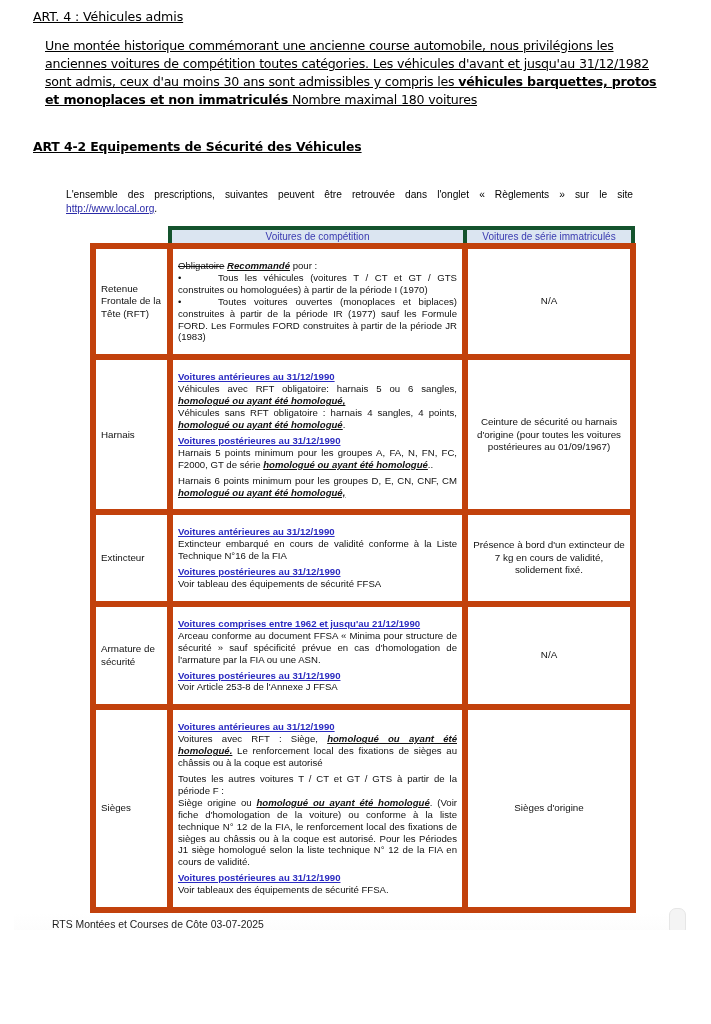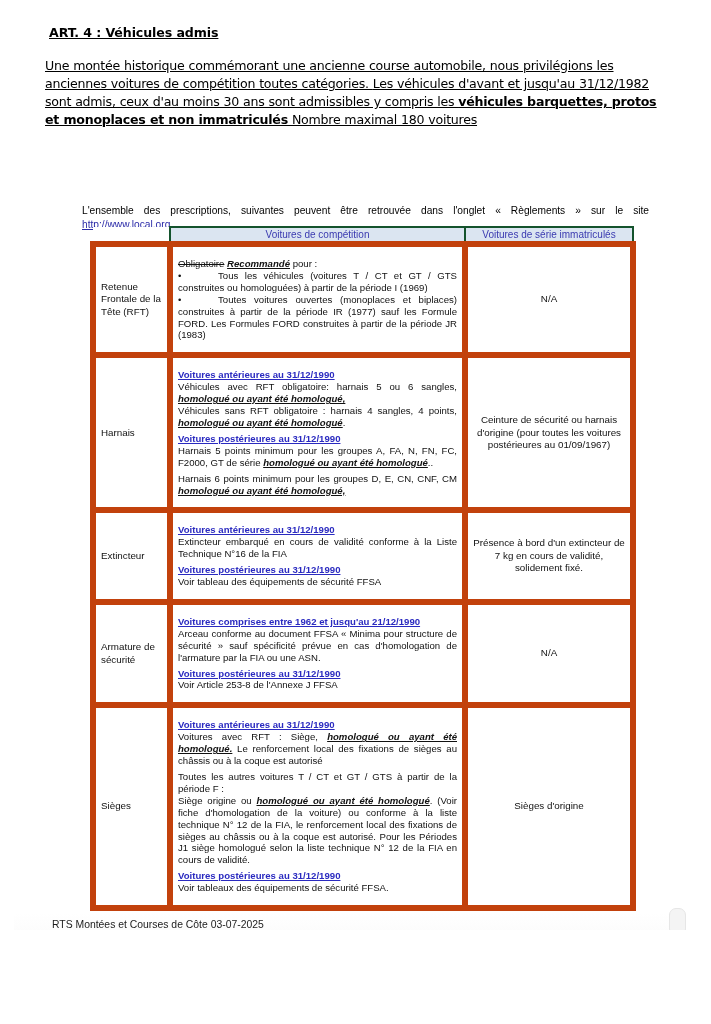--- a/index.html
+++ b/index.html
@@ -29,25 +29,25 @@
   
   .intro-block {
     position: absolute;
     left: 33px;
     top: 8px;
     width: 650px;
   }
   .art4-title {
     font-family: "DejaVu Sans", sans-serif;
     font-size: 12.6px;
-    font-weight: bold;
+    font-weight: normal;
     text-decoration: underline;
     letter-spacing: -0.1px;
     line-height: 17px;
-    margin: 16px;
+    margin: 0;
   }
   .art4-body {
     font-family: "DejaVu Sans", sans-serif;
     font-size: 12.6px;
     line-height: 18px;
     letter-spacing: -0.25px;
     margin: 12px;
     word-spacing: 0.2px;
     text-decoration: underline;
   }
@@ -70,21 +70,21 @@
   
   .prescriptions {
     position: absolute;
     left: 66px;
     top: 188px;
     width: 567px;
     font-family: "Liberation Sans", sans-serif;
     font-size: 10.2px;
     line-height: 14px;
     text-align: justify;
-    margin: 16px;
+    margin: 0;
   }
   .prescriptions .just-line {
     display: block;
     text-align: justify;
     text-align-last: justify;
     white-space: nowrap;
   }
   a.link, .link {
     color: #2a2aa8;
     text-decoration: underline;
@@ -113,21 +113,21 @@
     box-sizing: border-box;
   }
   #tbl thead th {
     background: #dbe5f1;
     color: #3a3ab0;
     font-weight: normal;
     font-size: 10px;
     text-align: center;
     height: 17px;
     padding: 1px 4px;
-    border: 2px solid #14532d;
+    border: 4px solid #14532d;
   }
   #tbl thead th.blank {
     background: #ffffff;
     border: none;
   }
   .cat {
     text-align: left;
     padding-left: 8px;
     font-size: 9.8px;
     line-height: 12.5px;
@@ -213,20 +213,21 @@
 </head>
 <body>
 
 <div id="page">
 
   <div class="intro-block">
     <div class="art4-title">ART. 4 : Véhicules admis</div>
     <div class="art4-body"><span>Une montée historique commémorant une ancienne course automobile, nous privilégions les anciennes voitures de compétition toutes catégories. </span><span class="u">Les véhicules d'avant et jusqu'au 31/12/1982 sont admis, ceux d'au moins 30 ans sont admissibles y compris les </span><span class="u b">véhicules barquettes, protos et monoplaces et non immatriculés</span><span> Nombre maximal  180 voitures</span></div>
   </div>
 
+  <div class="art42-title">ART 4-2 Equipements de Sécurité des Véhicules</div>
 
   <div class="prescriptions">
     <span class="just-line">L'ensemble des prescriptions, suivantes peuvent être retrouvée dans l'onglet « Règlements » sur le site</span><span class="link">http://www.local.org</span><span>.</span>
   </div>
 
   <table id="tbl">
     <colgroup>
         <col class="c1">
         <col class="c2">
         <col class="c3">
@@ -237,21 +238,21 @@
         <th>Voitures de compétition</th>
         <th>Voitures de série immatriculés</th>
       </tr>
     </thead>
     <tbody>
 
       <tr>
         <td class="cat">Retenue Frontale de la Tête (RFT)</td>
         <td class="detail">
           <p><span class="strike">Obligatoire</span> <span class="biu">Recommandé</span><span> pour :</span></p>
-          <p class="bullet-line"><span class="bl">•</span><span>Tous les véhicules (voitures T / CT et GT / GTS construites ou homologuées) à partir de la période I (1969)</span></p>
+          <p class="bullet-line"><span class="bl">•</span><span>Tous les véhicules (voitures T / CT et GT / GTS construites ou homologuées) à partir de la période I (1970)</span></p>
           <p class="bullet-line"><span class="bl">•</span><span>Toutes voitures ouvertes (monoplaces et biplaces) construites à partir de la période IR (1977) sauf les Formule FORD. Les Formules FORD construites à partir de la période JR (1983)</span></p>
         </td>
         <td class="rc">N/A</td>
       </tr>
 
       <tr>
         <td class="cat">Harnais</td>
         <td class="detail">
           <p class="hdr-link">Voitures antérieures au 31/12/1990</p>
           <p><span>Véhicules avec RFT obligatoire: harnais 5 ou 6 sangles, </span><span class="biu">homologué ou ayant été homologué,</span></p>

